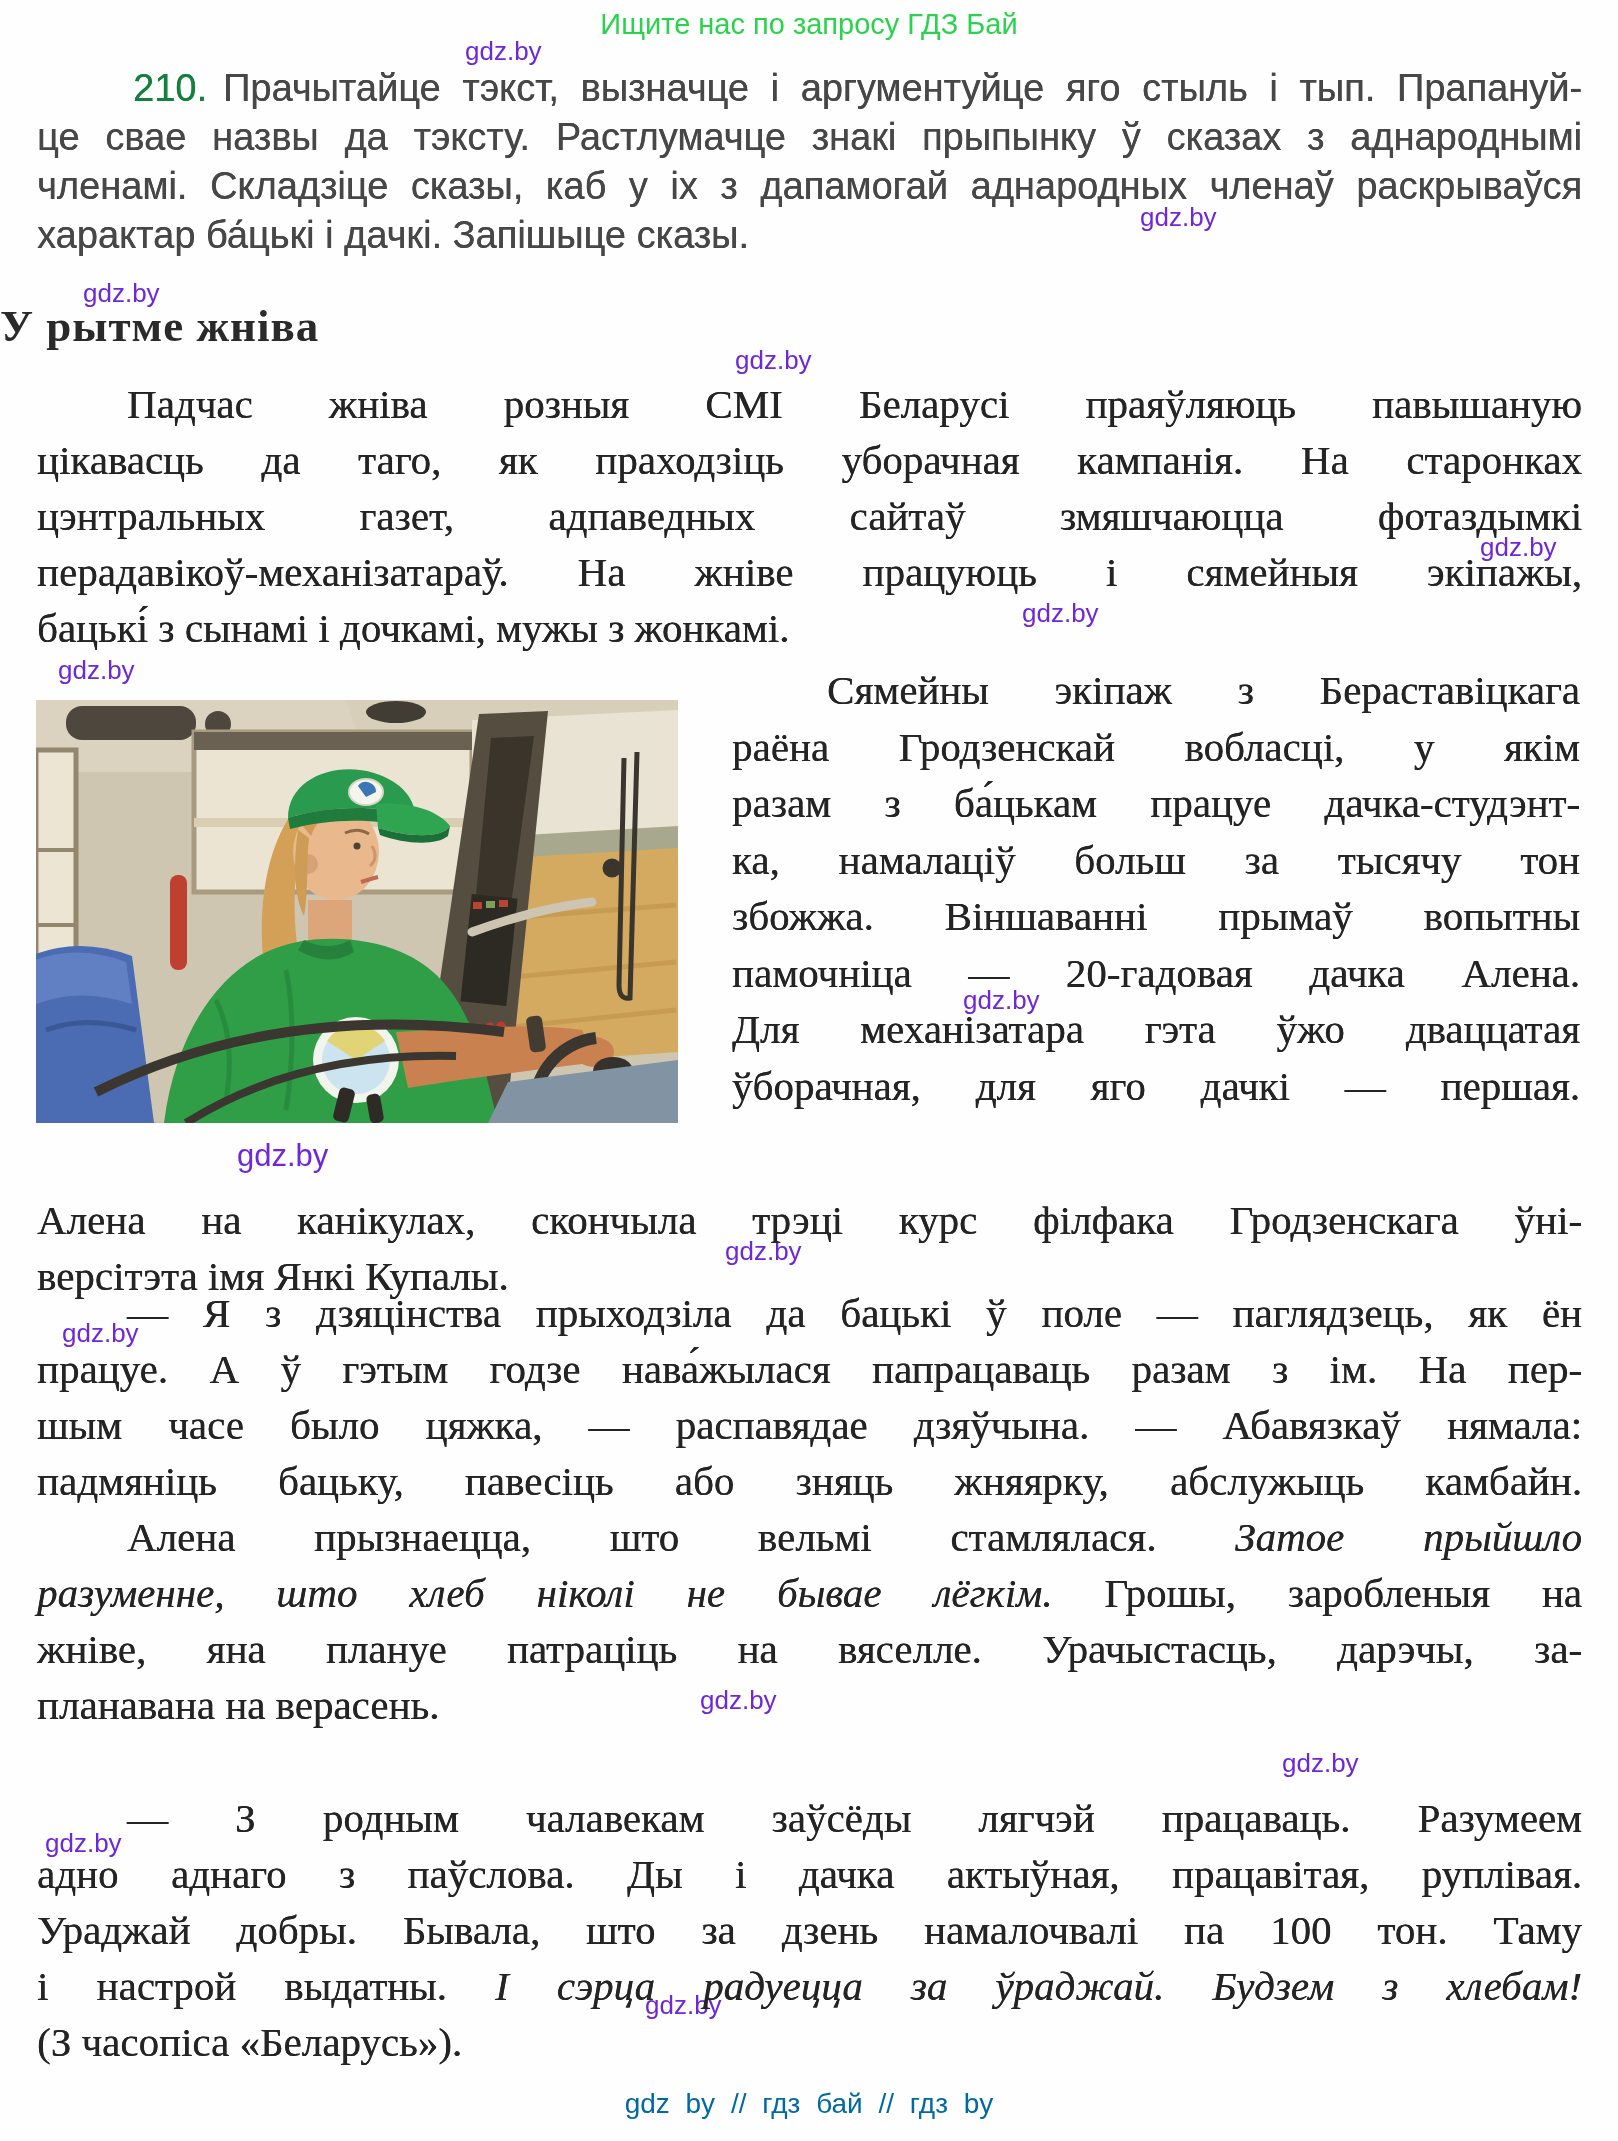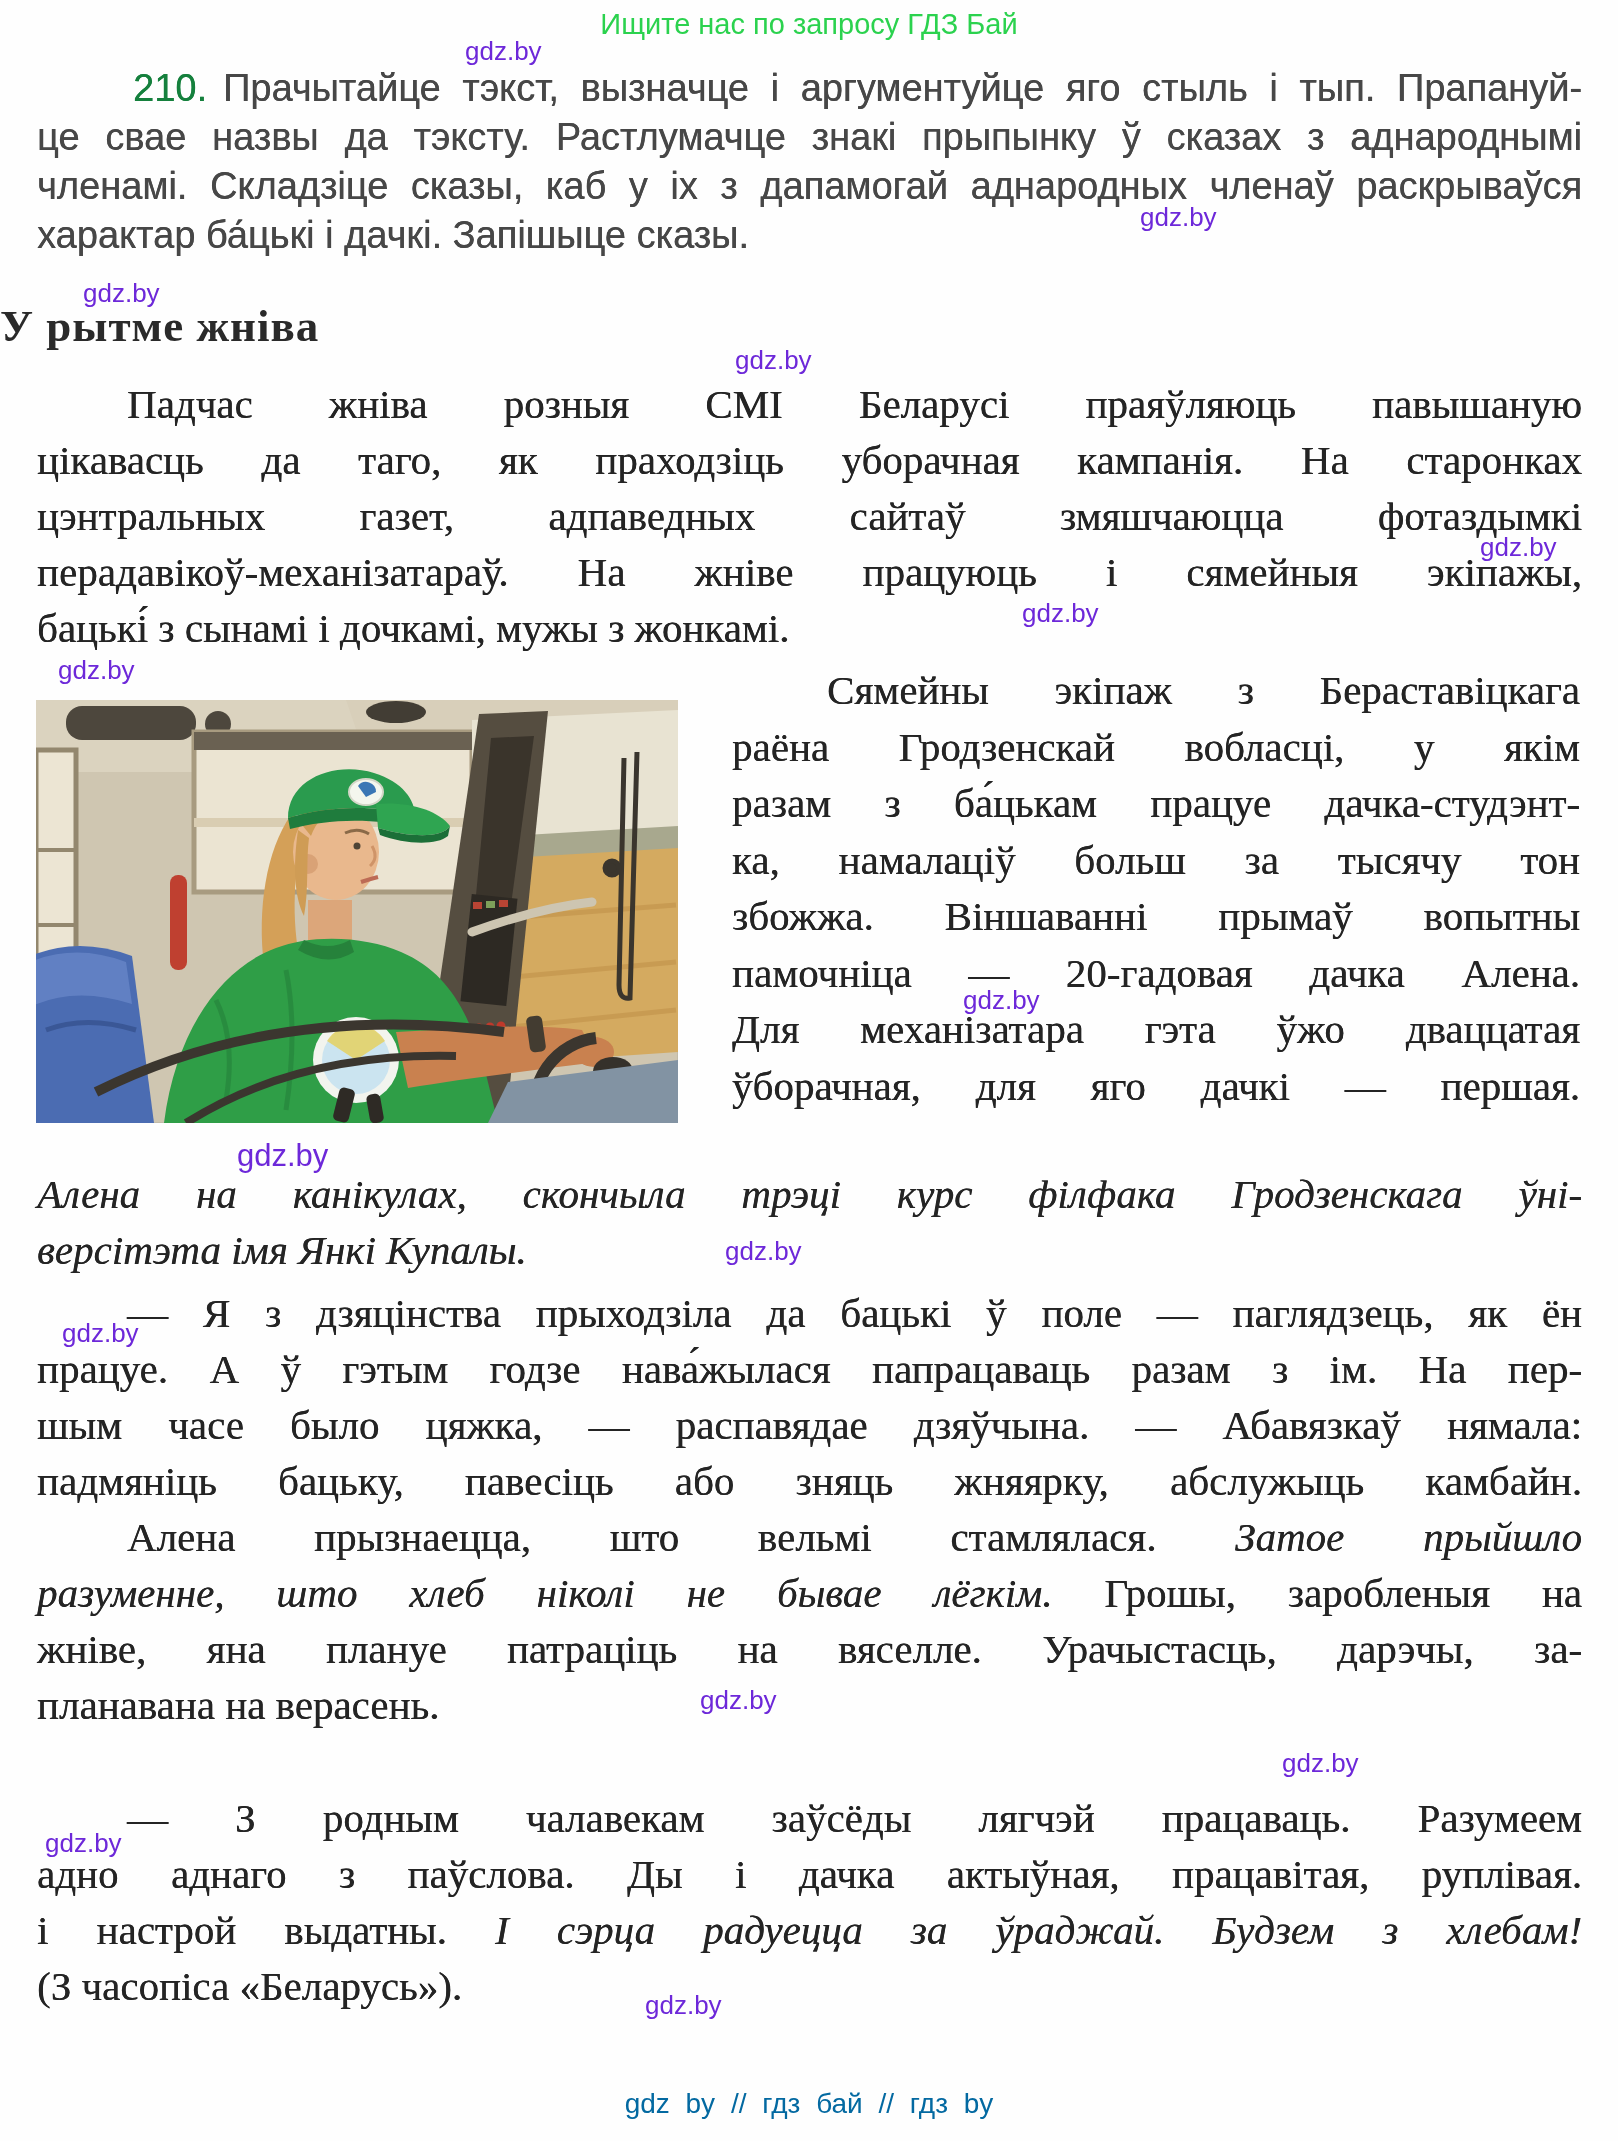--- a/index.html
+++ b/index.html
@@ -22,21 +22,21 @@
   .line.last{text-align-last:left;}
   .ind90{padding-left:90px;}
   .ind95{padding-left:95px;}
 
   .title{position:absolute;top:300px;left:0;width:100%;text-align:left;
          font-size:45px;font-weight:bold;letter-spacing:1px;color:#2a2a2a;}
 
   .serif-block{position:absolute;font-size:41px;line-height:56px;text-shadow:0.3px 0 0 currentColor;}
   #p1 {left:37px;top:376px;width:1545px;}
   #col{left:732px;top:662px;width:848px;line-height:56.5px;}
-  #p2 {left:37px;top:1166px;width:1545px;font-style:italic;}
+  #p2 {left:37px;top:1192px;width:1545px;}
   #p3 {left:37px;top:1285px;width:1545px;}
   #p4 {left:37px;top:1509px;width:1545px;}
   #p5 {left:37px;top:1734px;width:1545px;}
   #p6 {left:37px;top:1790px;width:1545px;}
   .it{font-style:italic;}
 
   .photo{position:absolute;left:36px;top:700px;width:642px;height:423px;}
   .photo svg{display:block;width:100%;height:100%;}
 
   .footer{position:absolute;top:2088px;left:0;width:100%;text-align:center;
@@ -203,19 +203,20 @@
     <div class="line ind90"><span>Алена прызнаецца, што вельмі стамлялася. </span><span class="it">Затое прыйшло</span></div>
     <div class="line"><span class="it">разуменне, што хлеб ніколі не бывае лёгкім.</span><span> Грошы, заробленыя на</span></div>
     <div class="line">жніве, яна плануе патраціць на вяселле. Урачыстасць, дарэчы, за-</div>
     <div class="line last">планавана на верасень.</div>
   </div>
 
 
   <div class="serif-block" id="p6">
     <div class="line ind90">— З родным чалавекам заўсёды лягчэй працаваць. Разумеем</div>
     <div class="line">адно аднаго з паўслова. Ды і дачка актыўная, працавітая, руплівая.</div>
+    <div class="line">Ураджай добры. Бывала, што за дзень намалочвалі па 100 тон. Таму</div>
     <div class="line"><span>і настрой выдатны. </span><span class="it">І сэрца радуецца за ўраджай. Будзем з хлебам!</span></div>
     <div class="line last">(З часопіса «Беларусь»).</div>
   </div>
 
   <div class="footer">gdz by // гдз бай // гдз by</div>
 
 </div>
 
 </body></html>

